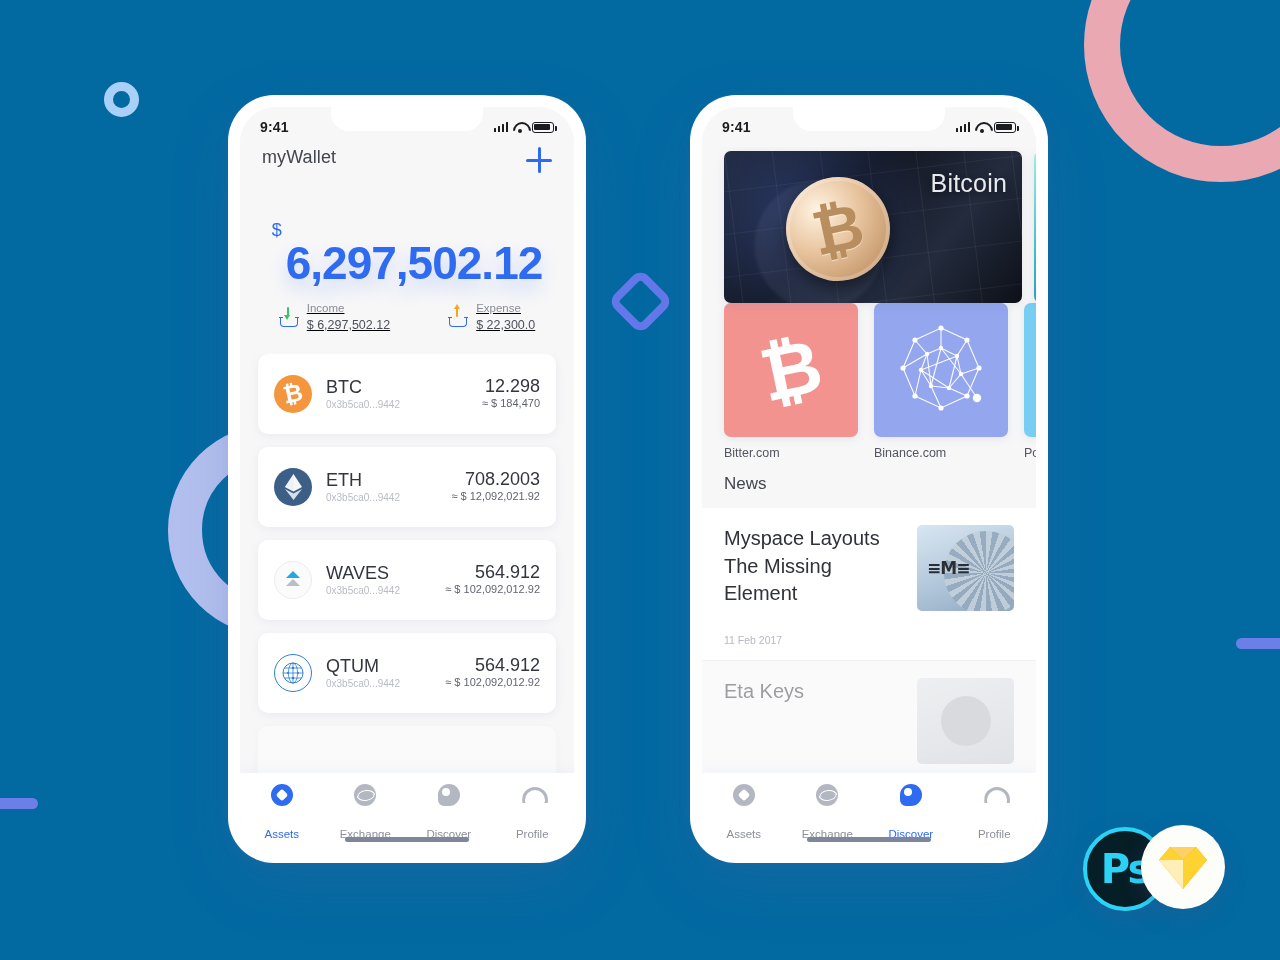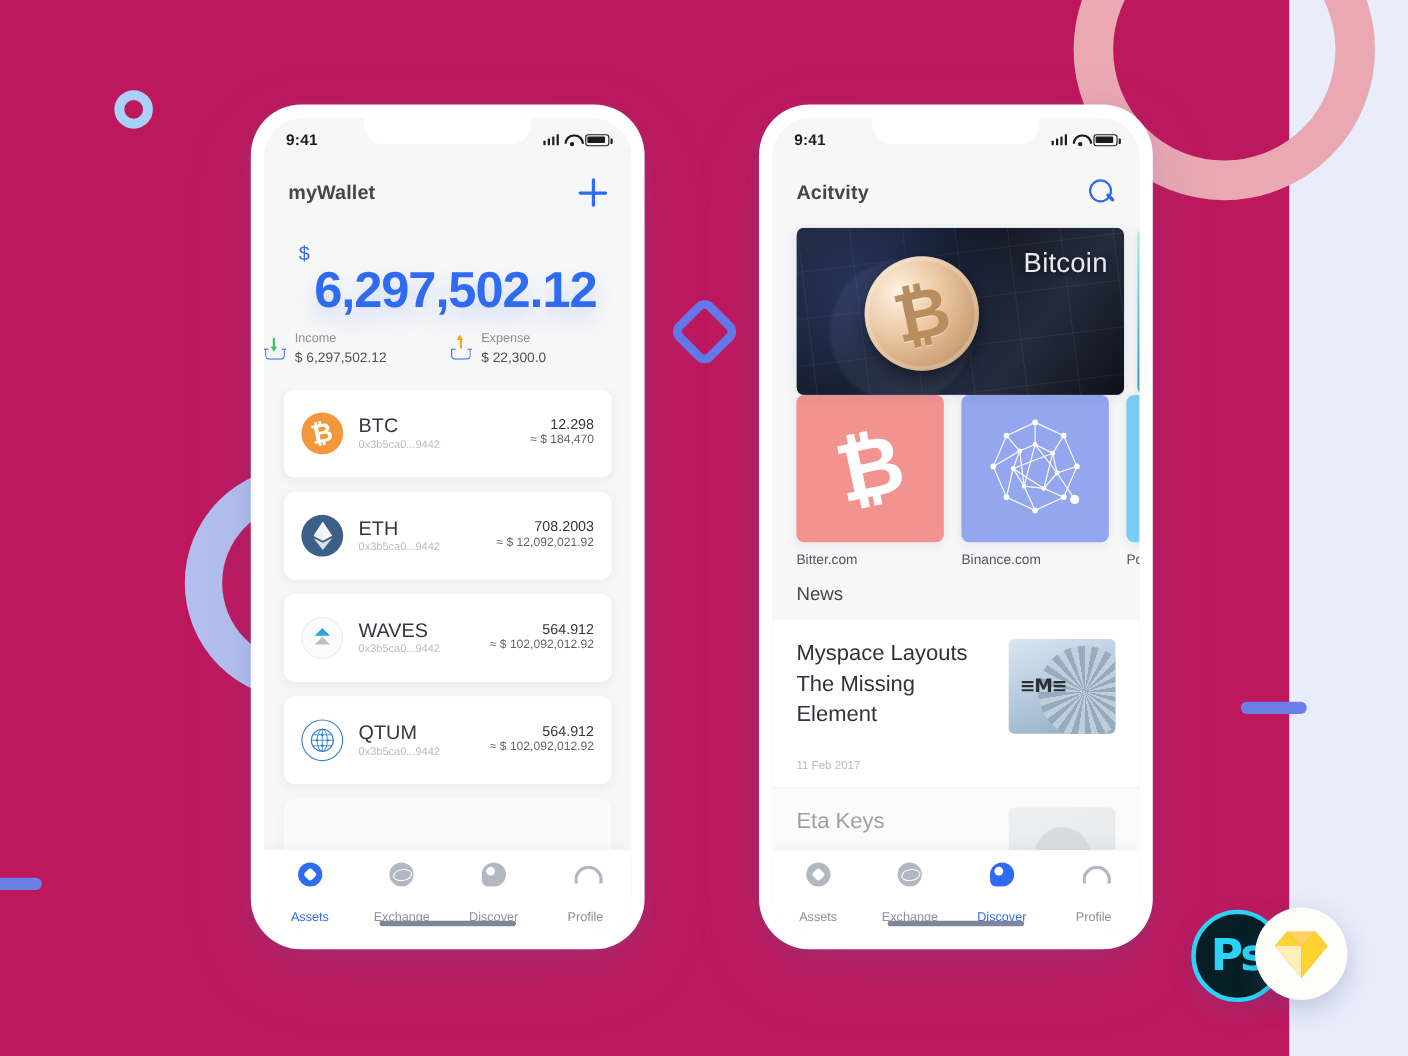--- a/index.html
+++ b/index.html
@@ -2,21 +2,21 @@
 <html><head>
 <meta charset="utf-8">
 <style>
   * { box-sizing: border-box; margin: 0; padding: 0; }
   html, body {
     width: 1280px; height: 960px;
     overflow: hidden;
     background: #e8ecfb;
     font-family: "Liberation Sans", sans-serif;
   }
-  .stage { position: relative; width: 1172px; height: 960px; background: #be185d; }
+  .stage { position: relative; width: 1280px; height: 960px; background: #0369a1; }
 
   
   .deco { position: absolute; pointer-events: none; }
   #deco-ring-pink {
     right: -78px; top: -92px; width: 274px; height: 274px;
     border-radius: 50%; border: 36px solid #eaa8b2;
   }
   #deco-ring-purple {
     left: 168px; top: 424px; width: 212px; height: 212px;
     border-radius: 50%; border: 34px solid #b3c0ef;
@@ -93,24 +93,23 @@
     border-radius: 3px; position: relative; padding: 1.3px;
   }
   .batt::after{
     content:''; position:absolute; right:-3.5px; top:3px; width:2px; height:5px;
     background:#1b1c20; border-radius:0 1px 1px 0;
   }
   .batt span{ display:block; height:100%; width:92%; background:#1b1c20; border-radius:1px; }
 
   
   .appbar {
-    flex: 0 0 56px; display: flex; align-items: center;
+    flex: 0 0 56px; display: flex; align-items: flex-start;
     justify-content: space-between; padding: 0 22px;
     background: #f7f7f8;
-    font-weight: bold;
   }
   .appbar-title { font-size: 18px; color: #44464d; letter-spacing: .1px; }
   .plus-btn {
     width: 26px; height: 26px; position: relative; cursor: pointer;
   }
   .plus-btn::before, .plus-btn::after{
     content:''; position:absolute; background:#2f6bf0; border-radius:2px;
   }
   .plus-btn::before{ left:0; top:11.5px; width:26px; height:3px; }
   .plus-btn::after{ top:0; left:11.5px; width:3px; height:26px; }
@@ -129,21 +128,21 @@
   
   .balance-wrap { flex:0 0 auto; padding: 8px 0 20px; text-align:center; background:#f7f7f8; }
   .balance-row { display:flex; align-items:flex-start; justify-content:center; gap:4px; }
   .bal-cur { font-size: 18px; color:#2f6bf0; margin-top:9px; font-weight:300; }
   .bal-num {
     font-size: 46px; color:#2f6bf0; font-weight:700; letter-spacing:-1px;
     text-shadow: 0 10px 18px rgba(47,107,240,.22);
     line-height: 1.05;
     margin-top: 28px;
   }
-  .io-row { display:flex; justify-content:flex-start; gap:58px; margin-top:14px; }
+  .io-row { display:flex; justify-content:center; gap:58px; margin-top:14px;text-decoration:underline; }
   .io-item { display:flex; align-items:center; gap:8px; }
   .io-icon { width:20px; height:20px; position:relative; flex:0 0 20px; }
   .tray {
     position:absolute; bottom:0; left:1px; width:18px; height:9px;
     border:1.8px solid #2f6bf0; border-top:none; border-radius:0 0 4px 4px;
   }
   .tray::before, .tray::after{
     content:''; position:absolute; top:-1.8px; width:4px; height:1.8px; background:#2f6bf0;
   }
   .tray::before{ left:-1.8px; } .tray::after{ right:-1.8px; }
@@ -168,21 +167,21 @@
   .coin-icon { width:38px; height:38px; flex:0 0 38px; margin-right:14px; position:relative; }
   .coin-circ { width:38px; height:38px; border-radius:50%; display:flex; align-items:center; justify-content:center; }
   .coin-btc { background:#f3963e; color:#fff; font-size:24px; font-weight:bold; font-family:"DejaVu Sans", sans-serif; }
   .coin-eth { background:#3b5f87; }
   .coin-waves{ background:#fbfbfb; border:1px solid #ececec; }
   .coin-qtum{ background:#ffffff; border:1.6px solid #2e7fd4; }
   .asset-mid { flex:1 1 auto; min-width:0; }
   .asset-sym { font-size:18px; color:#34363d; line-height:1.15; }
   .asset-addr { font-size:10px; color:#b9bcc4; line-height:1.3; }
   .asset-right { text-align:right; flex:0 0 auto; }
-  .asset-amt { font-size:13px; color:#34363d; line-height:1.15;text-align:right; }
+  .asset-amt { font-size:18px; color:#34363d; line-height:1.15;text-align:right; }
   .asset-fiat { font-size:11px; color:#62656e; line-height:1.4; }
 
   
   .discover-body { flex:1 1 auto; overflow:hidden; background:#f7f7f8; padding: 0 0 0 0; }
   .banner-rail { display:flex; gap:12px; padding: 4px 0 0 22px; }
   .banner {
     flex:0 0 298px; height:152px; border-radius:7px; position:relative; overflow:hidden;
     box-shadow: 0 2px 10px rgba(110,120,160,.14);
   }
   .banner-kb {
@@ -508,24 +507,20 @@
               <i></i>
               <i></i>
             </div>
           <div class="wifi"></div>
           <div class="batt">
               <span></span>
             </div>
         </div>
       </div>
 
-      <div class="appbar">
-        <div class="appbar-title">Acitvity</div>
-        <div class="search-btn"></div>
-      </div>
 
       <div class="discover-body">
 
         <div class="banner-rail">
           <div class="banner banner-kb">
             <div class="kb-keys"></div>
             <div class="kb-glow"></div>
             <div class="btc-coin">₿</div>
             <div class="banner-label">Bitcoin</div>
           </div>

